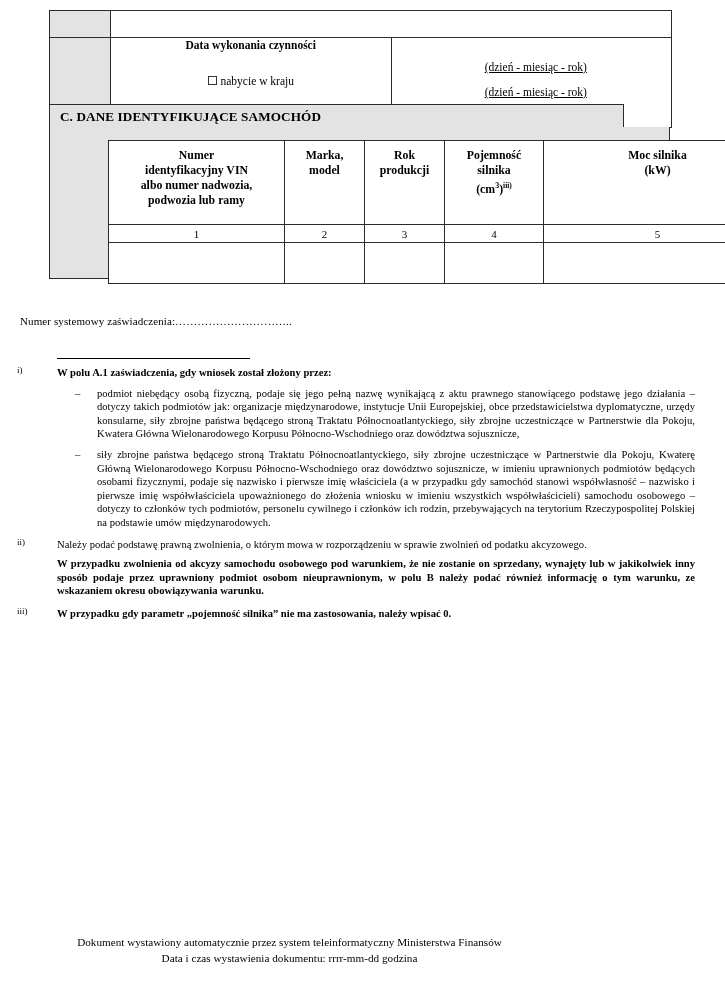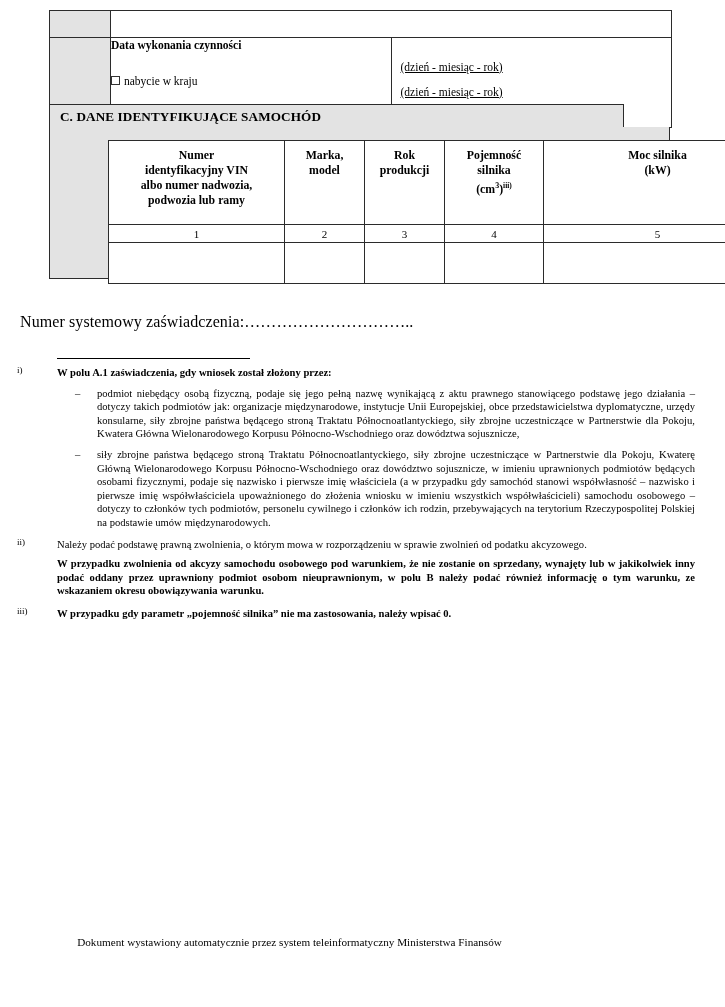--- a/index.html
+++ b/index.html
@@ -15,20 +15,21 @@
     color: #000000;
     overflow: hidden;
   }
 
   
   .form-wrap {
     position: absolute;
     left: 49px;
     top: 10px;
     width: 628px;
+    text-align: center;
   }
   table.form {
     border-collapse: collapse;
     width: 623px;
     table-layout: fixed;
   }
   table.form td {
     border: 1px solid #2b2b2b;
     vertical-align: top;
     padding: 0;
@@ -147,21 +148,21 @@
     height: 40px;
   }
   sup.fn { font-size: 7.5px; vertical-align: super; }
   sup.cm { font-size: 8px; vertical-align: super; }
 
   
   .numer-sys {
     position: absolute;
     left: 20px;
     top: 313px;
-    font-size: 16px;
+    font-size: 11px;
     line-height: 17px;
     letter-spacing: 0.1px;
   }
 
   
   .fn-rule {
     position: absolute;
     left: 57px;
     top: 358px;
     width: 193px;
@@ -321,28 +322,29 @@
       <div class="dash-item gap-after">
         <span class="dash">–</span><span>siły zbrojne państwa będącego stroną Traktatu Północnoatlantyckiego, siły zbrojne uczestniczące w Partnerstwie dla Pokoju, Kwaterę Główną Wielonarodowego Korpusu Północno-Wschodniego oraz dowództwo sojusznicze, w imieniu uprawnionych podmiotów będących osobami fizycznymi, podaje się nazwisko i pierwsze imię właściciela (a w przypadku gdy samochód stanowi współwłasność – nazwisko i pierwsze imię współwłaściciela upoważnionego do złożenia wniosku w imieniu wszystkich współwłaścicieli) samochodu osobowego – dotyczy to członków tych podmiotów, personelu cywilnego i członków ich rodzin, przebywających na terytorium Rzeczypospolitej Polskiej na podstawie umów międzynarodowych.</span>
       </div>
     </div>
   </div>
 
   <div class="note">
     <div class="note-marker"><span>ii)</span></div>
     <div class="note-body">
       <p>Należy podać podstawę prawną zwolnienia, o którym mowa w rozporządzeniu w sprawie zwolnień od podatku akcyzowego.</p>
-      <p class="tight">W przypadku zwolnienia od akcyzy samochodu osobowego pod warunkiem, że nie zostanie on sprzedany, wynajęty lub w jakikolwiek inny podać oddany przez uprawniony podmiot osobom nieuprawnionym, w polu B należy podać również informację o tym warunku, ze wskazaniem okresu obowiązywania warunku.</p>
+      <p class="tight">W przypadku zwolnienia od akcyzy samochodu osobowego pod warunkiem, że nie zostanie on sprzedany, wynajęty lub w jakikolwiek inny sposób podaje przez uprawniony podmiot osobom nieuprawnionym, w polu B należy podać również informację o tym warunku, ze wskazaniem okresu obowiązywania warunku.</p>
     </div>
   </div>
 
   <div class="note" style="margin-top:9px">
     <div class="note-marker"><span>iii)</span></div>
     <div class="note-body">
       <p class="tight">W przypadku gdy parametr „pojemność silnika” nie ma zastosowania, należy wpisać 0.</p>
     </div>
   </div>
 
 </div>
 
 <div class="footer">
   <div>Dokument wystawiony automatycznie przez system teleinformatyczny Ministerstwa Finansów</div>
+  <div>Data i czas wystawienia dokumentu: rrrr-mm-dd godzina</div>
 </div>
 
 </body></html>

